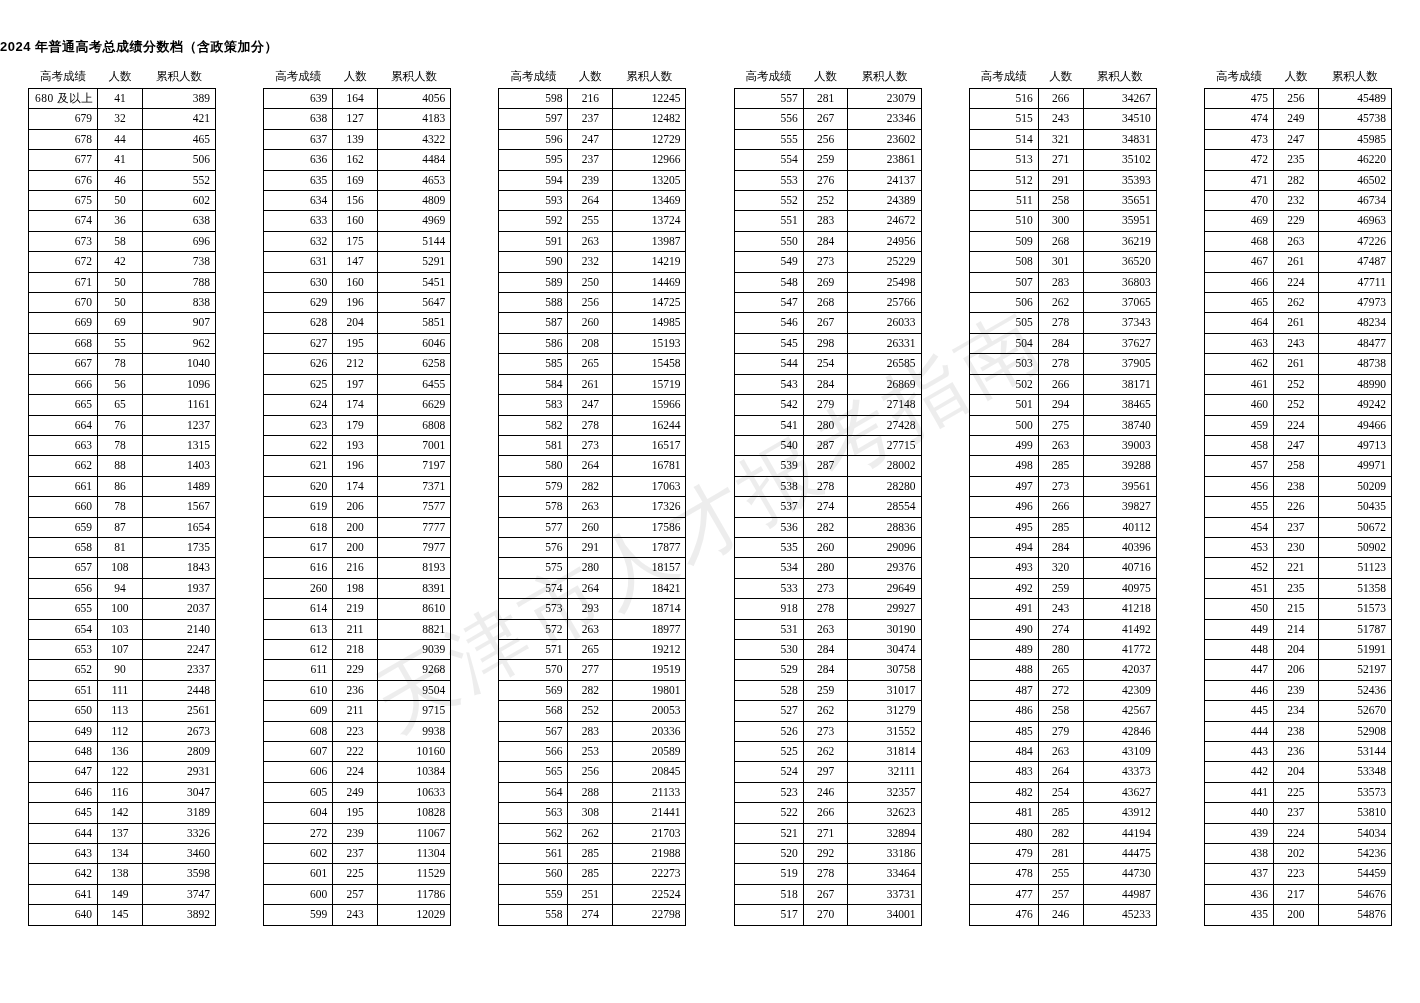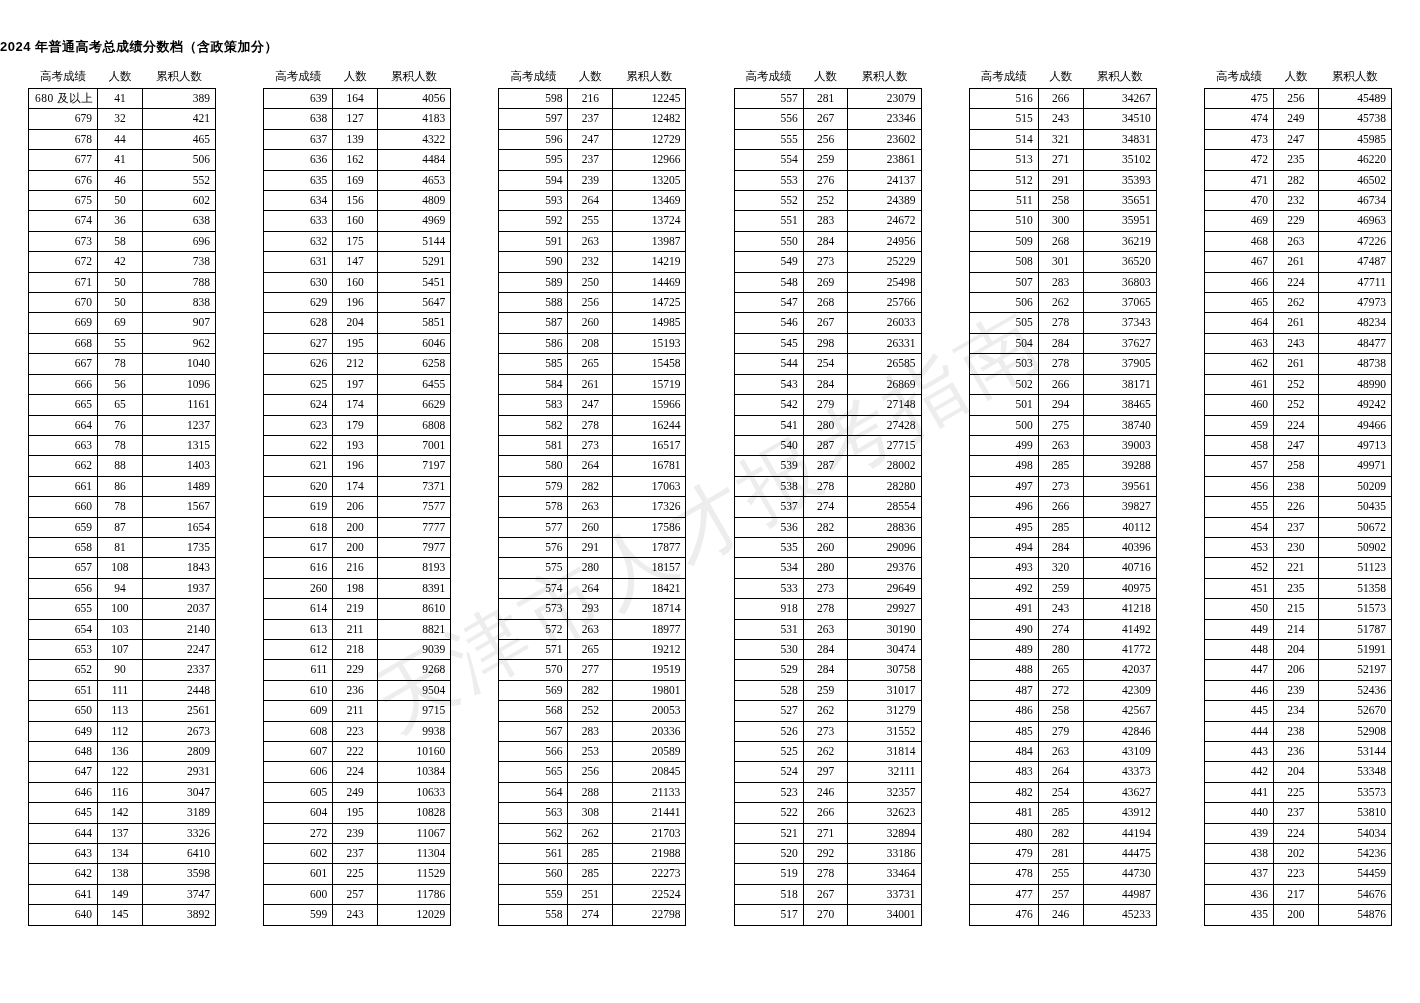--- a/index.html
+++ b/index.html
@@ -277,21 +277,21 @@
             <td class="c-cum">3189</td>
           </tr>
           <tr>
             <td class="c-score">644</td>
             <td class="c-count">137</td>
             <td class="c-cum">3326</td>
           </tr>
           <tr>
             <td class="c-score">643</td>
             <td class="c-count">134</td>
-            <td class="c-cum">6410</td>
+            <td class="c-cum">3460</td>
           </tr>
           <tr>
             <td class="c-score">642</td>
             <td class="c-count">138</td>
             <td class="c-cum">3598</td>
           </tr>
           <tr>
             <td class="c-score">641</td>
             <td class="c-count">149</td>
             <td class="c-cum">3747</td>

